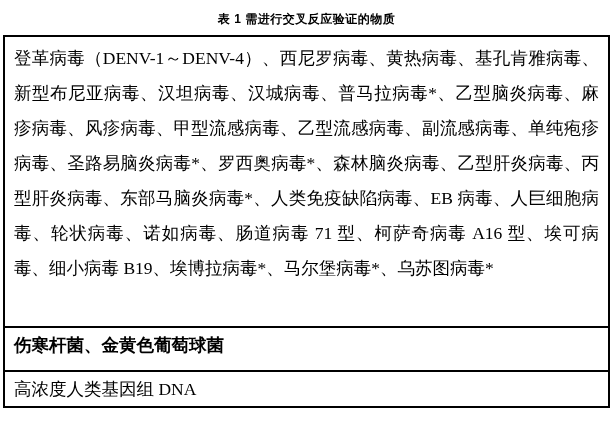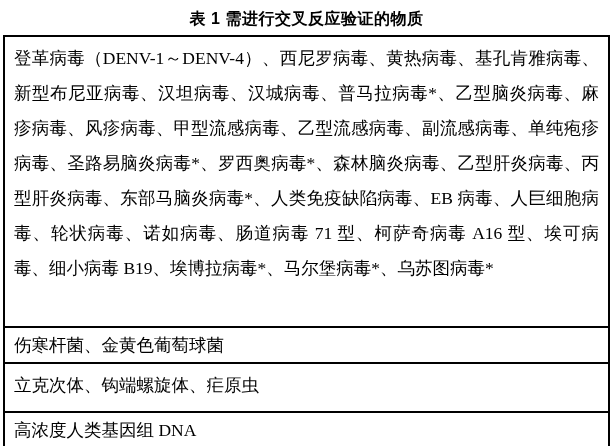--- a/index.html
+++ b/index.html
@@ -10,21 +10,21 @@
   }
   body {
     width: 613px;
     height: 446px;
     font-family: "Liberation Serif", "DejaVu Serif", serif;
     overflow: hidden;
   }
   .doc-title {
     text-align: center;
     font-weight: bold;
-    font-size: 16px;
+    font-size: 12px;
     line-height: 24px;
     padding: 7px 0 4px 0;
     font-family: "Liberation Sans", "DejaVu Sans", sans-serif;
     letter-spacing: 0.5px;
   }
   .subst-table {
     margin: 0 3px;
     border: 2px solid #000000;
     background: #ffffff;
   }
@@ -41,27 +41,26 @@
     min-height: 289px;
     line-height: 35px;
     text-align: justify;
     text-align-last: left;
     padding-top: 4px;
     padding-bottom: 11px;
   }
   .row-small {
     line-height: 24px;
   }
-  .row-2 { min-height: 35px; }
+  .row-2 { min-height: 35px; font-weight: bold; }
   .row-3 { min-height: 41px; padding-top: 9px; }
   .row-4 { min-height: 33px; margin-top: 8px; }
 </style>
 </head>
 <body>
 
 <div class="doc-title">表 1 需进行交叉反应验证的物质</div>
 
 <div class="subst-table">
   <div class="table-row row-main">登革病毒（DENV-1～DENV-4）、西尼罗病毒、黄热病毒、基孔肯雅病毒、新型布尼亚病毒、汉坦病毒、汉城病毒、普马拉病毒*、乙型脑炎病毒、麻疹病毒、风疹病毒、甲型流感病毒、乙型流感病毒、副流感病毒、单纯疱疹病毒、圣路易脑炎病毒*、罗西奥病毒*、森林脑炎病毒、乙型肝炎病毒、丙型肝炎病毒、东部马脑炎病毒*、人类免疫缺陷病毒、EB 病毒、人巨细胞病毒、轮状病毒、诺如病毒、肠道病毒 71 型、柯萨奇病毒 A16 型、埃可病毒、细小病毒 B19、埃博拉病毒*、马尔堡病毒*、乌苏图病毒*</div>
   <div class="table-row row-small row-2">伤寒杆菌、金黄色葡萄球菌</div>
-  <div class="table-row row-small row-3">立克次体、钩端螺旋体、疟原虫</div>
   <div class="table-row row-small row-4">高浓度人类基因组 DNA</div>
 </div>
 
 </body></html>

